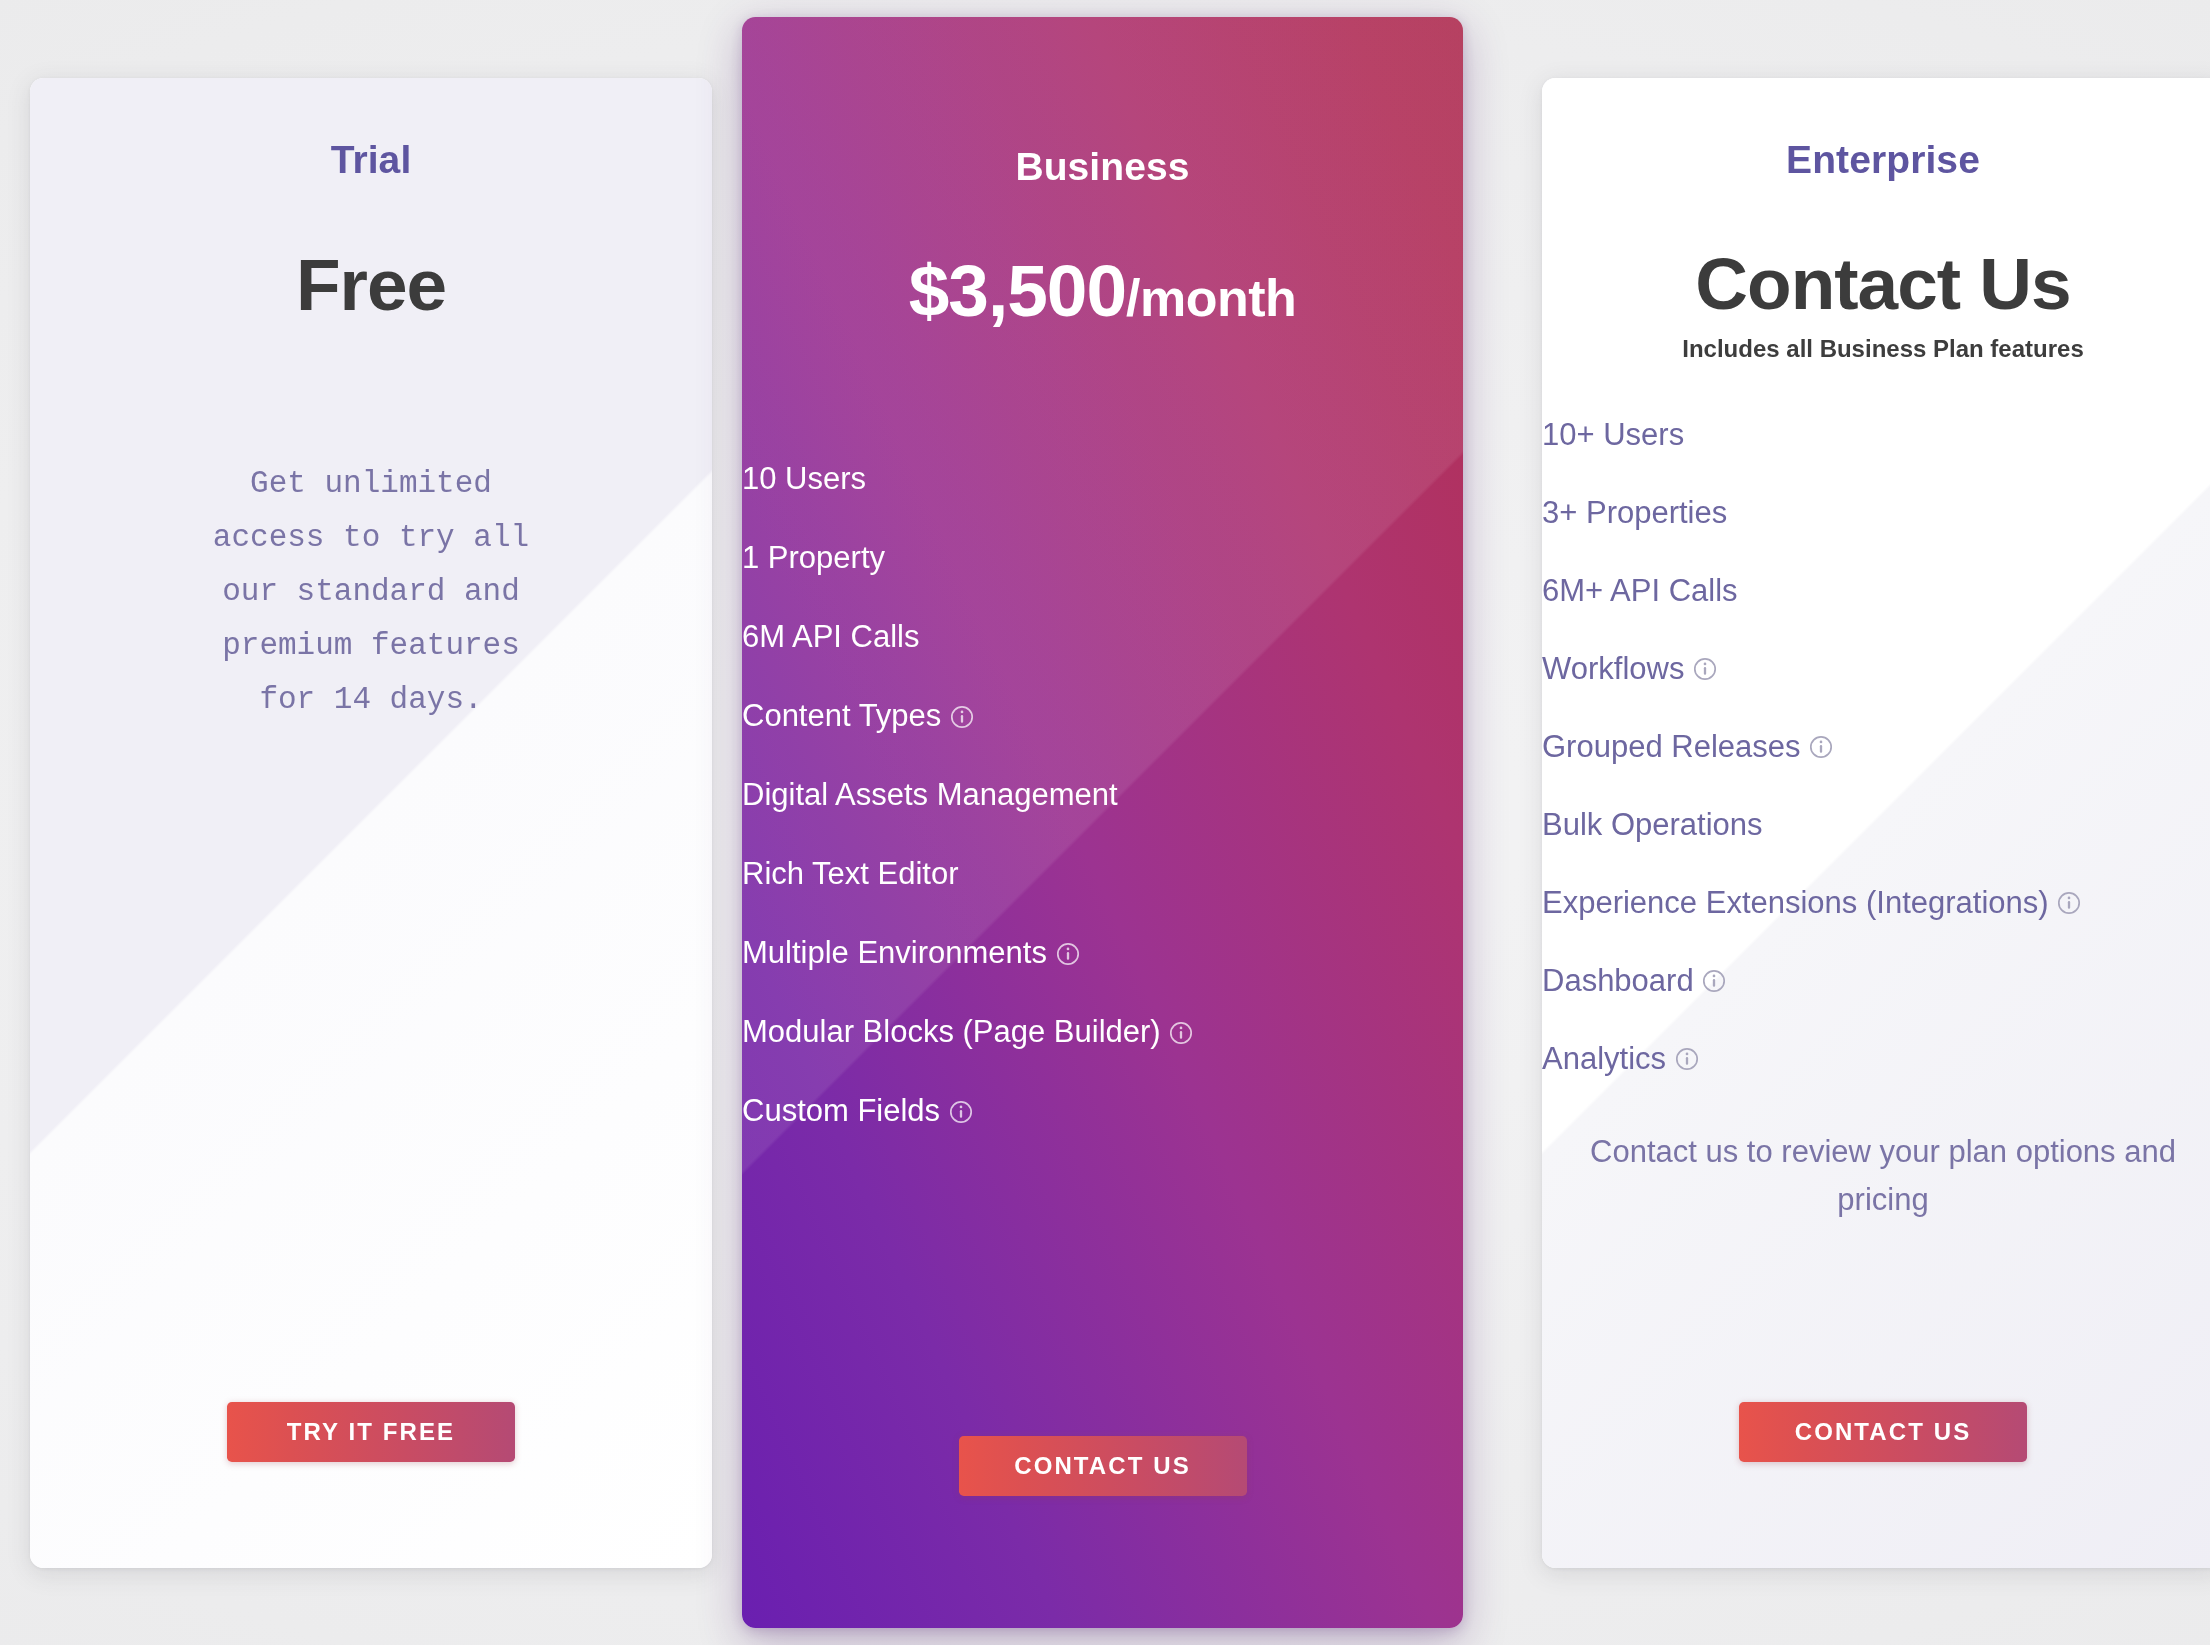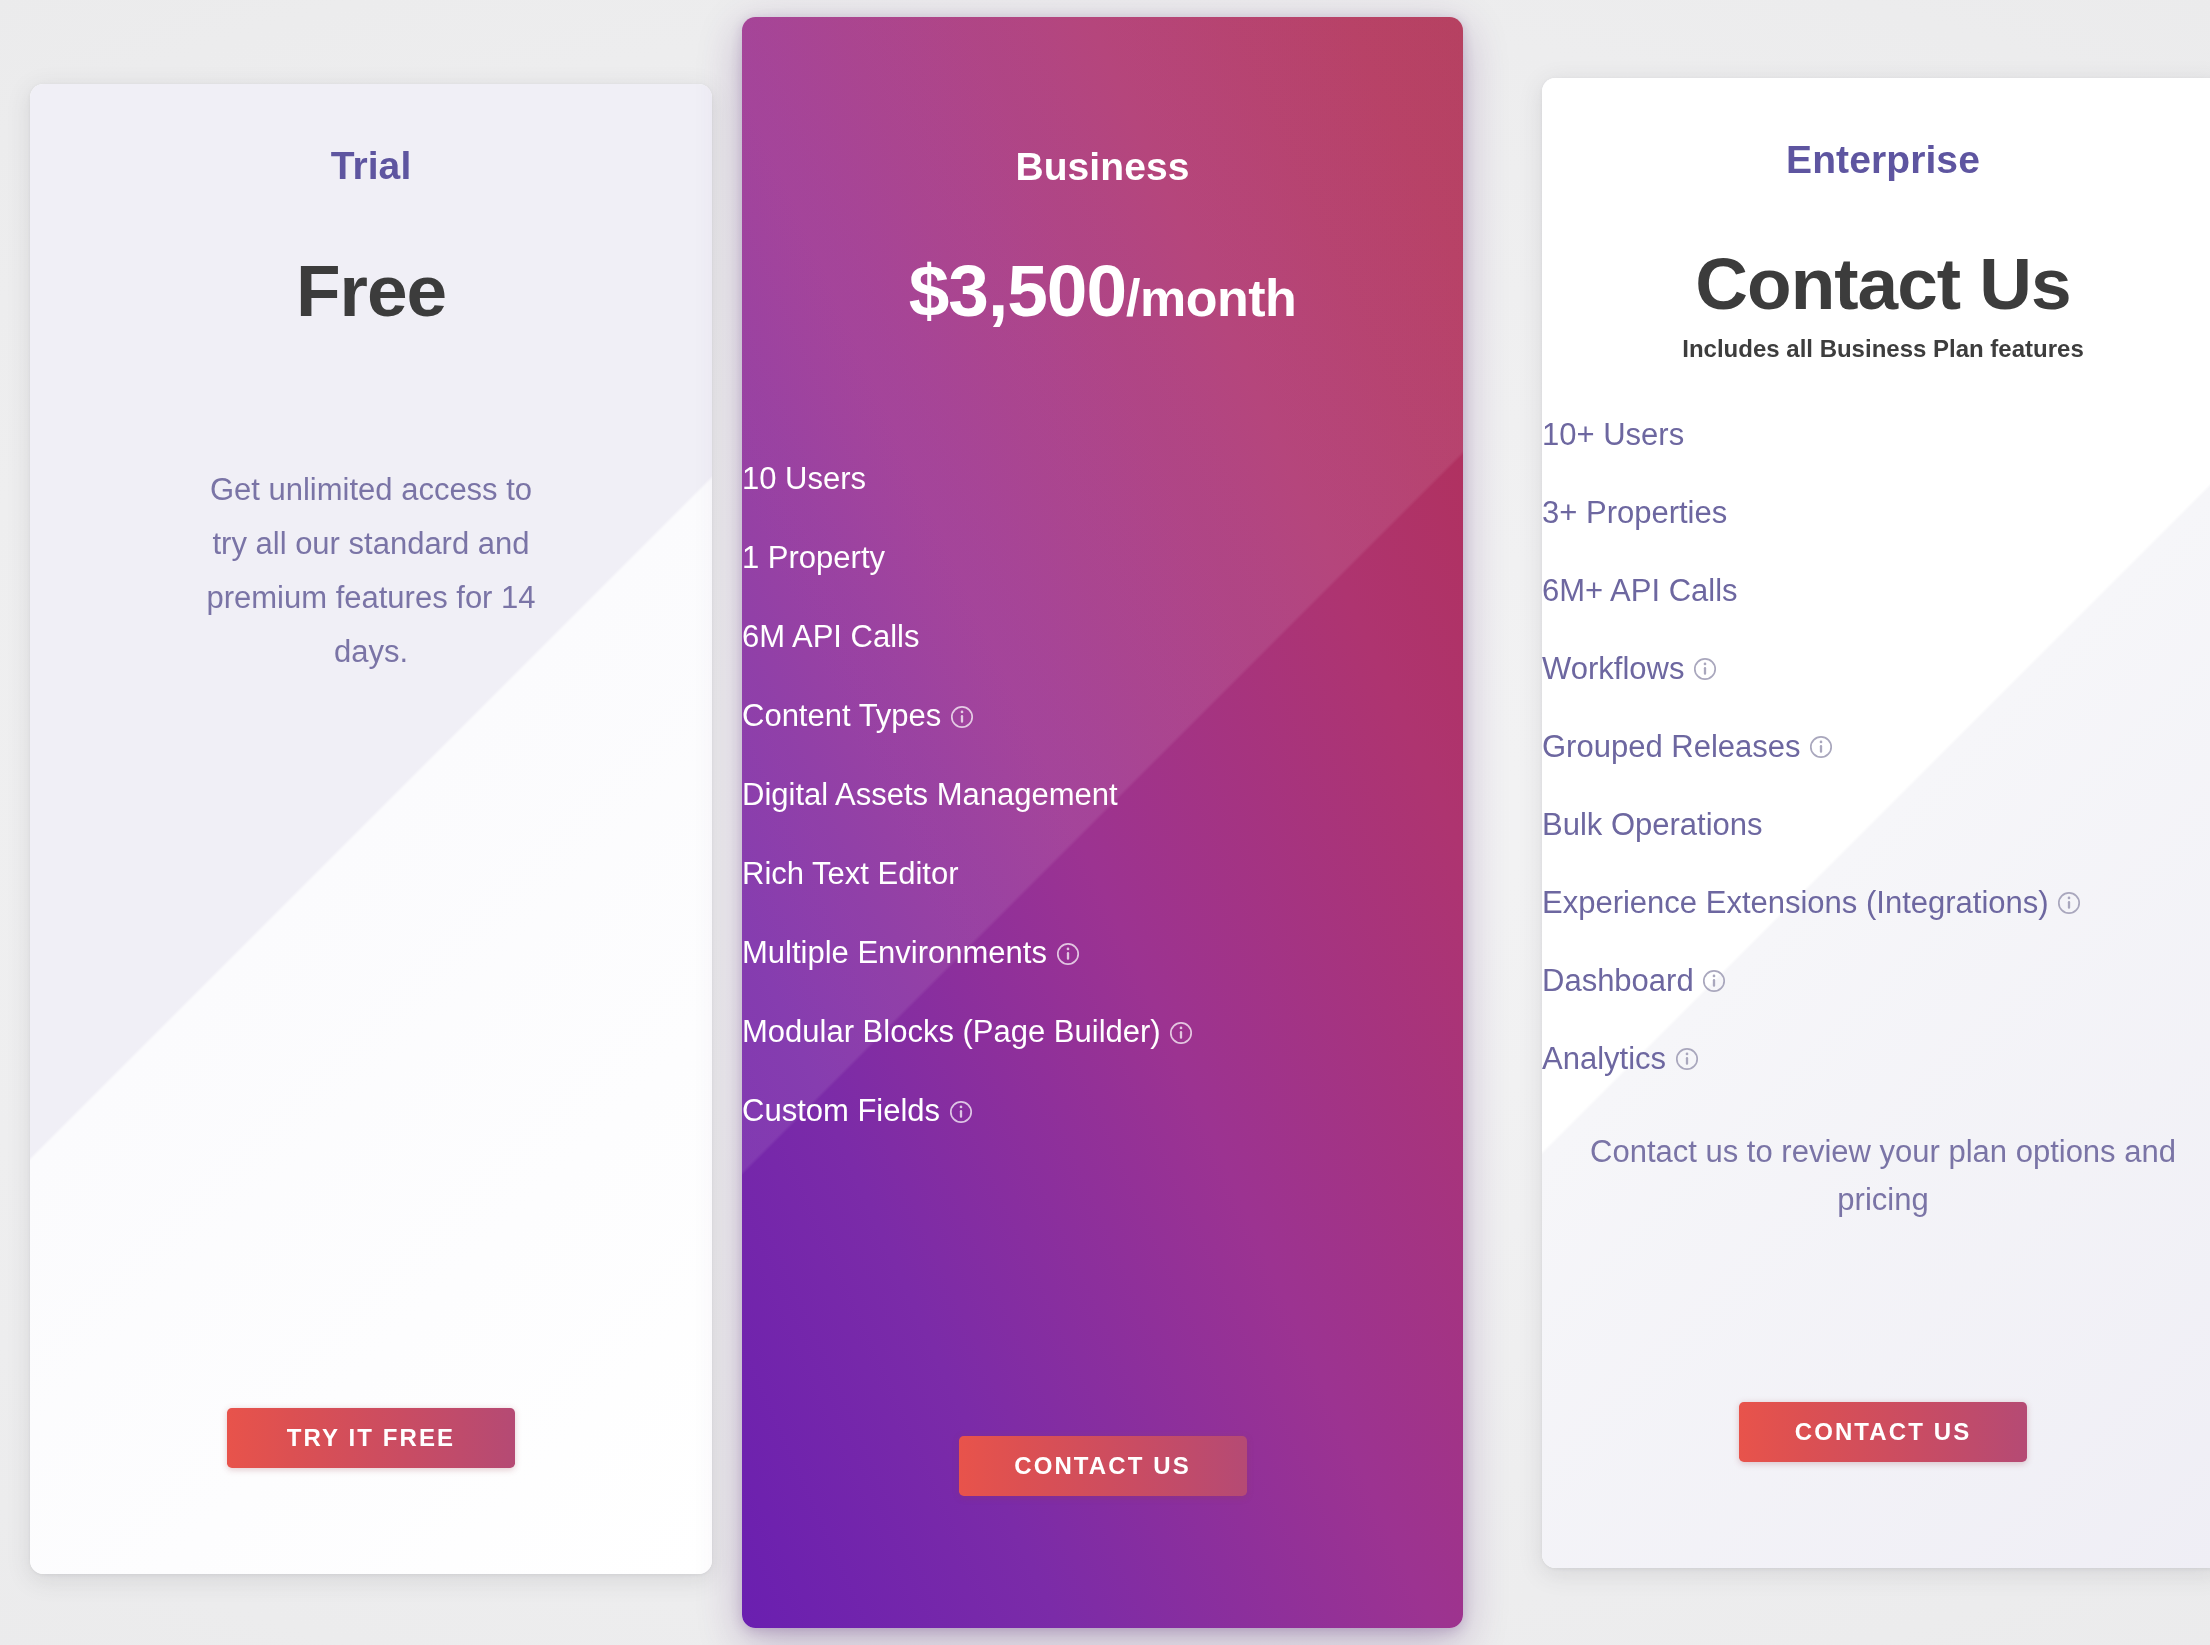--- a/index.html
+++ b/index.html
@@ -25,21 +25,21 @@
   .card {
     position: absolute;
     box-sizing: border-box;
     border-radius: 13.4px;
     overflow: hidden;
   }
 
   
   #card-trial {
     left: 30px;
-    top: 84px;
+    top: 78px;
     width: 682px;
     height: 1490px;
     background: #ffffff;
     box-shadow: 0 5.8px 25px rgba(60,60,70,0.13), 0 1px 3.8px rgba(60,60,70,0.07);
   }
   #card-trial .diag {
     position: absolute;
     inset: 0;
     background: linear-gradient(135deg,
         #f0eff6 0%, #f0eff6 49.4%,
@@ -182,21 +182,21 @@
 </head>
 <body>
 
 <div id="stage">
 
   <div class="card" id="card-trial">
     <div class="diag"></div>
     <div class="card-inner" style="padding-top:60px;">
       <div class="plan-name">Trial</div>
       <div class="price" style="margin-top:61px;">Free</div>
-      <div class="desc" style="margin-top:131px; width:355px;">Get unlimited access to try all our standard and premium features for 14 days.</div>
+      <div class="desc" style="margin-top:131px; width:355px;font-family:Liberation Mono, monospace;">Get unlimited access to try all our standard and premium features for 14 days.</div>
       <div style="flex:1 1 auto;"></div>
       <button class="cta" style="margin-bottom:106px;">TRY IT FREE</button>
     </div>
   </div>
 
   <div class="card" id="card-business">
     <div class="diag"></div>
     <div class="card-inner" style="padding-top:128px;">
       <div class="plan-name">Business</div>
       <div class="price" style="margin-top:60px;">

